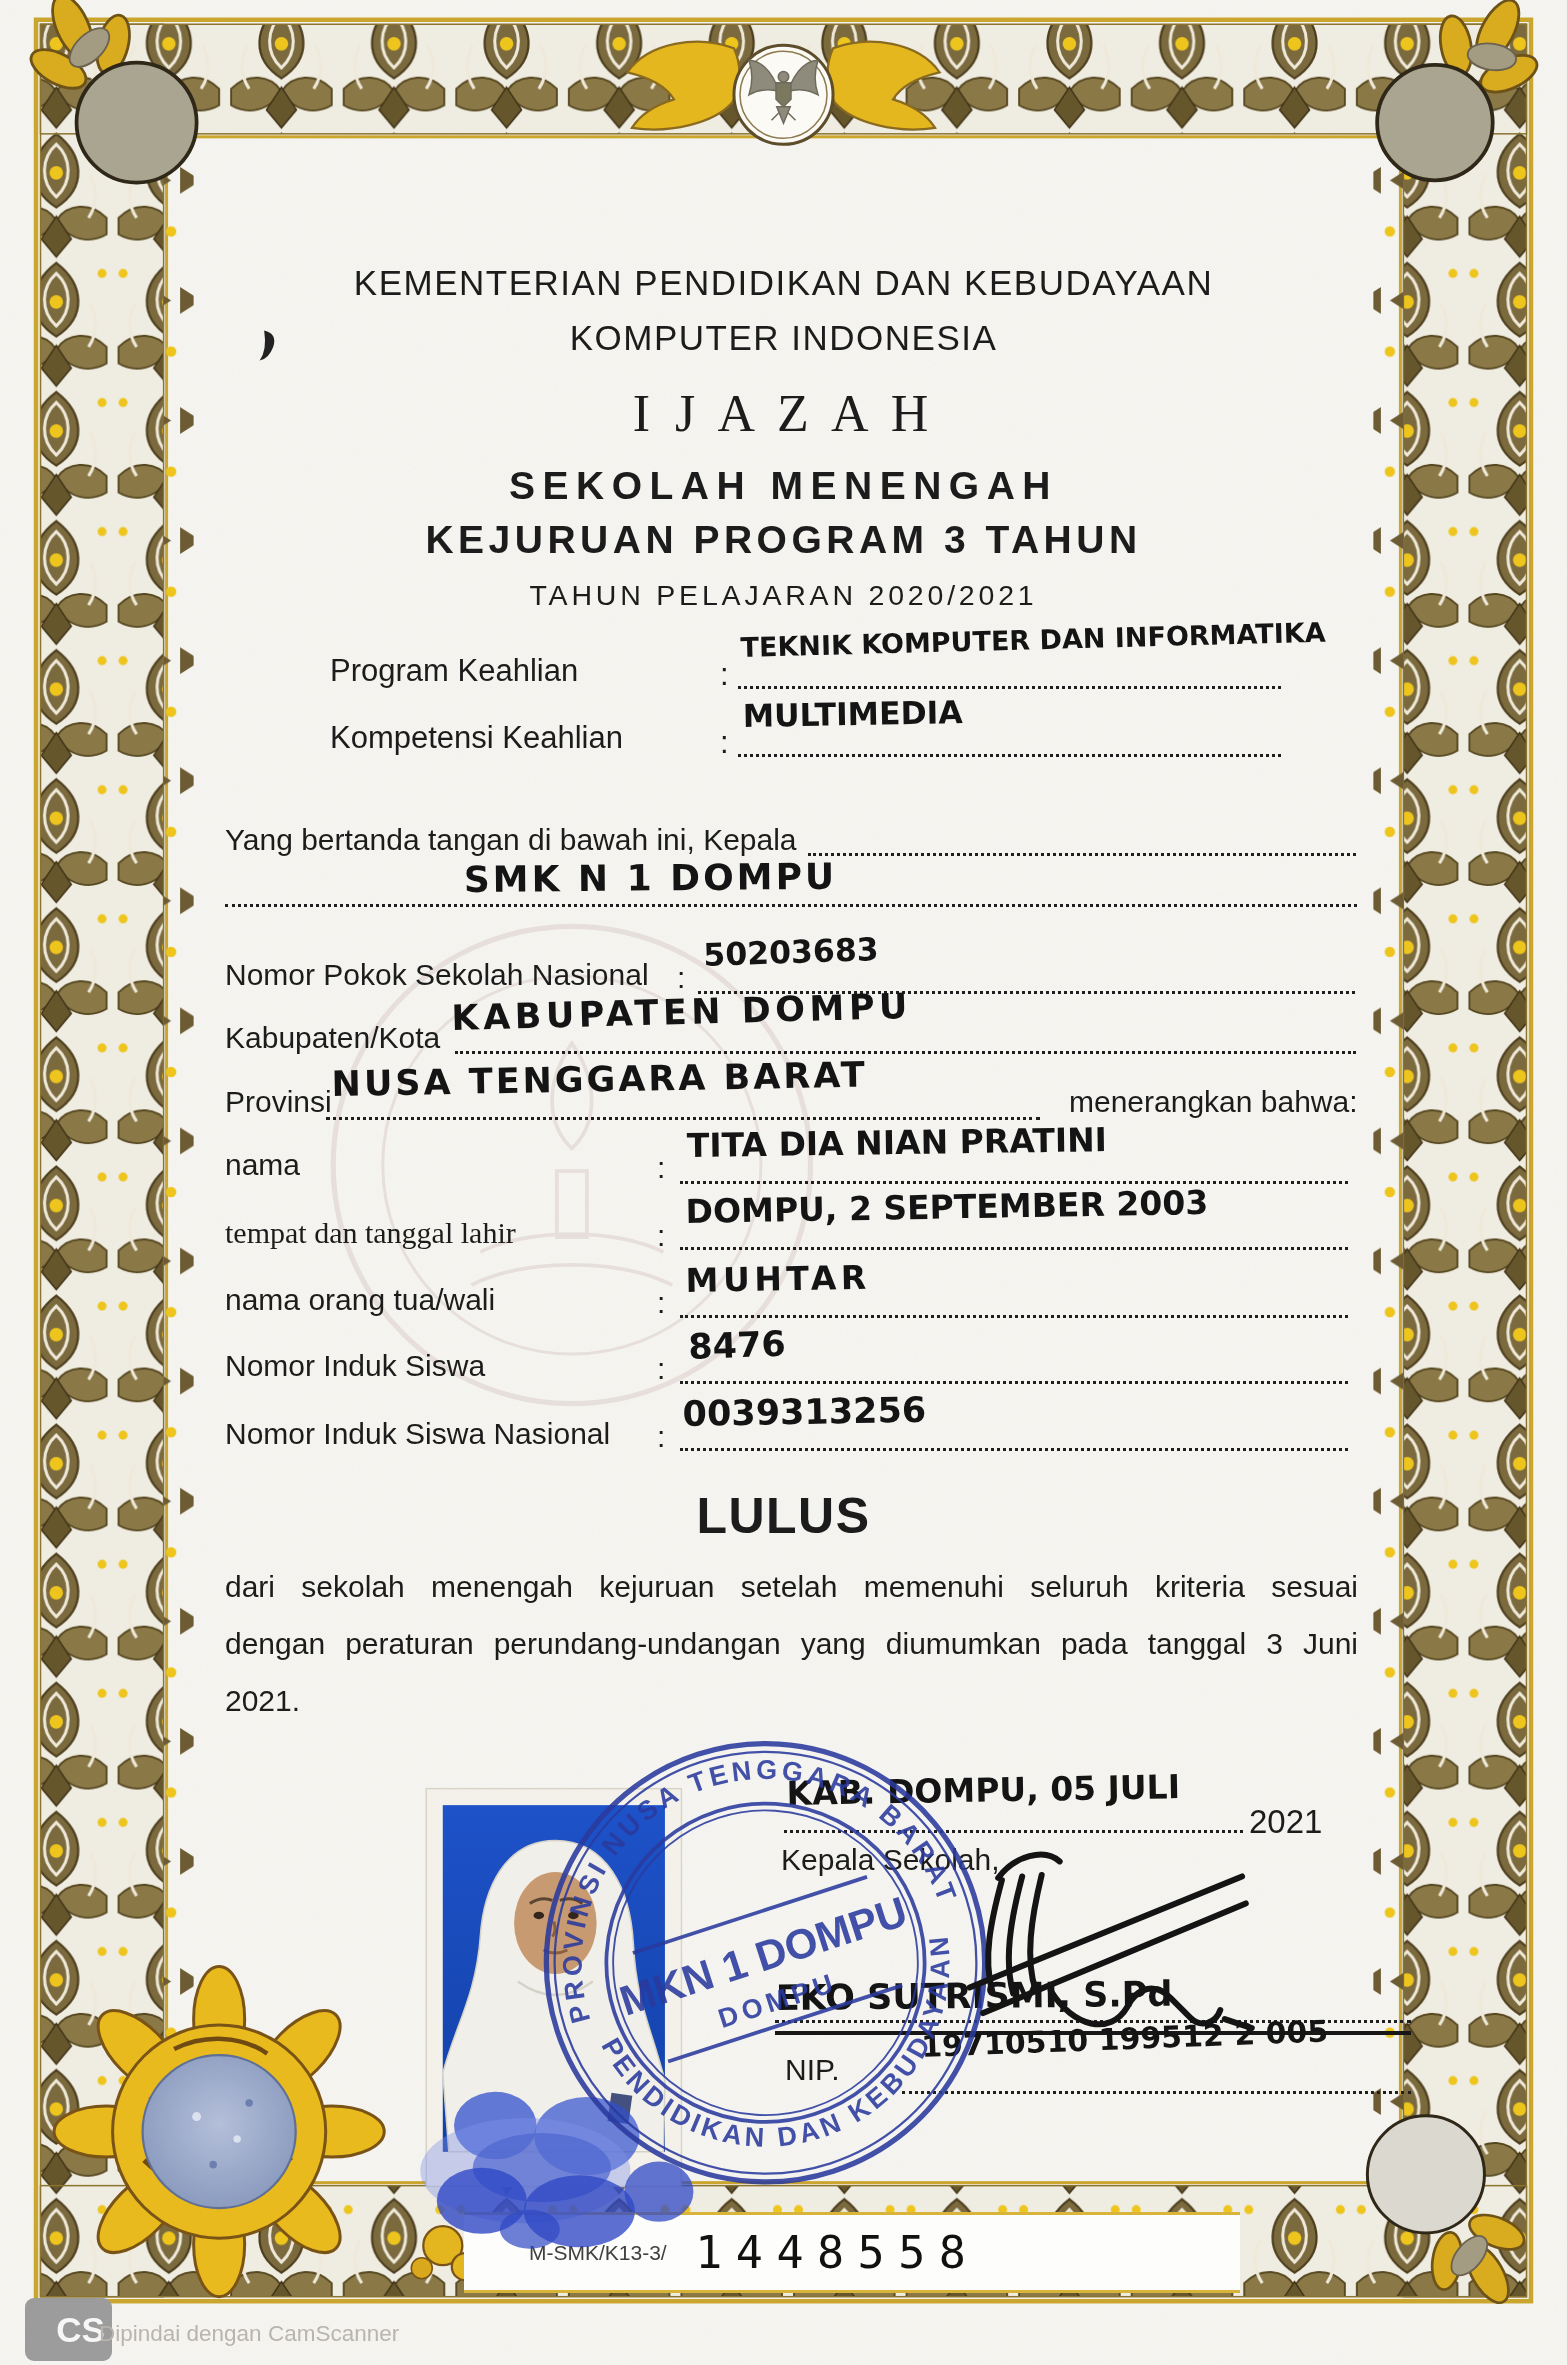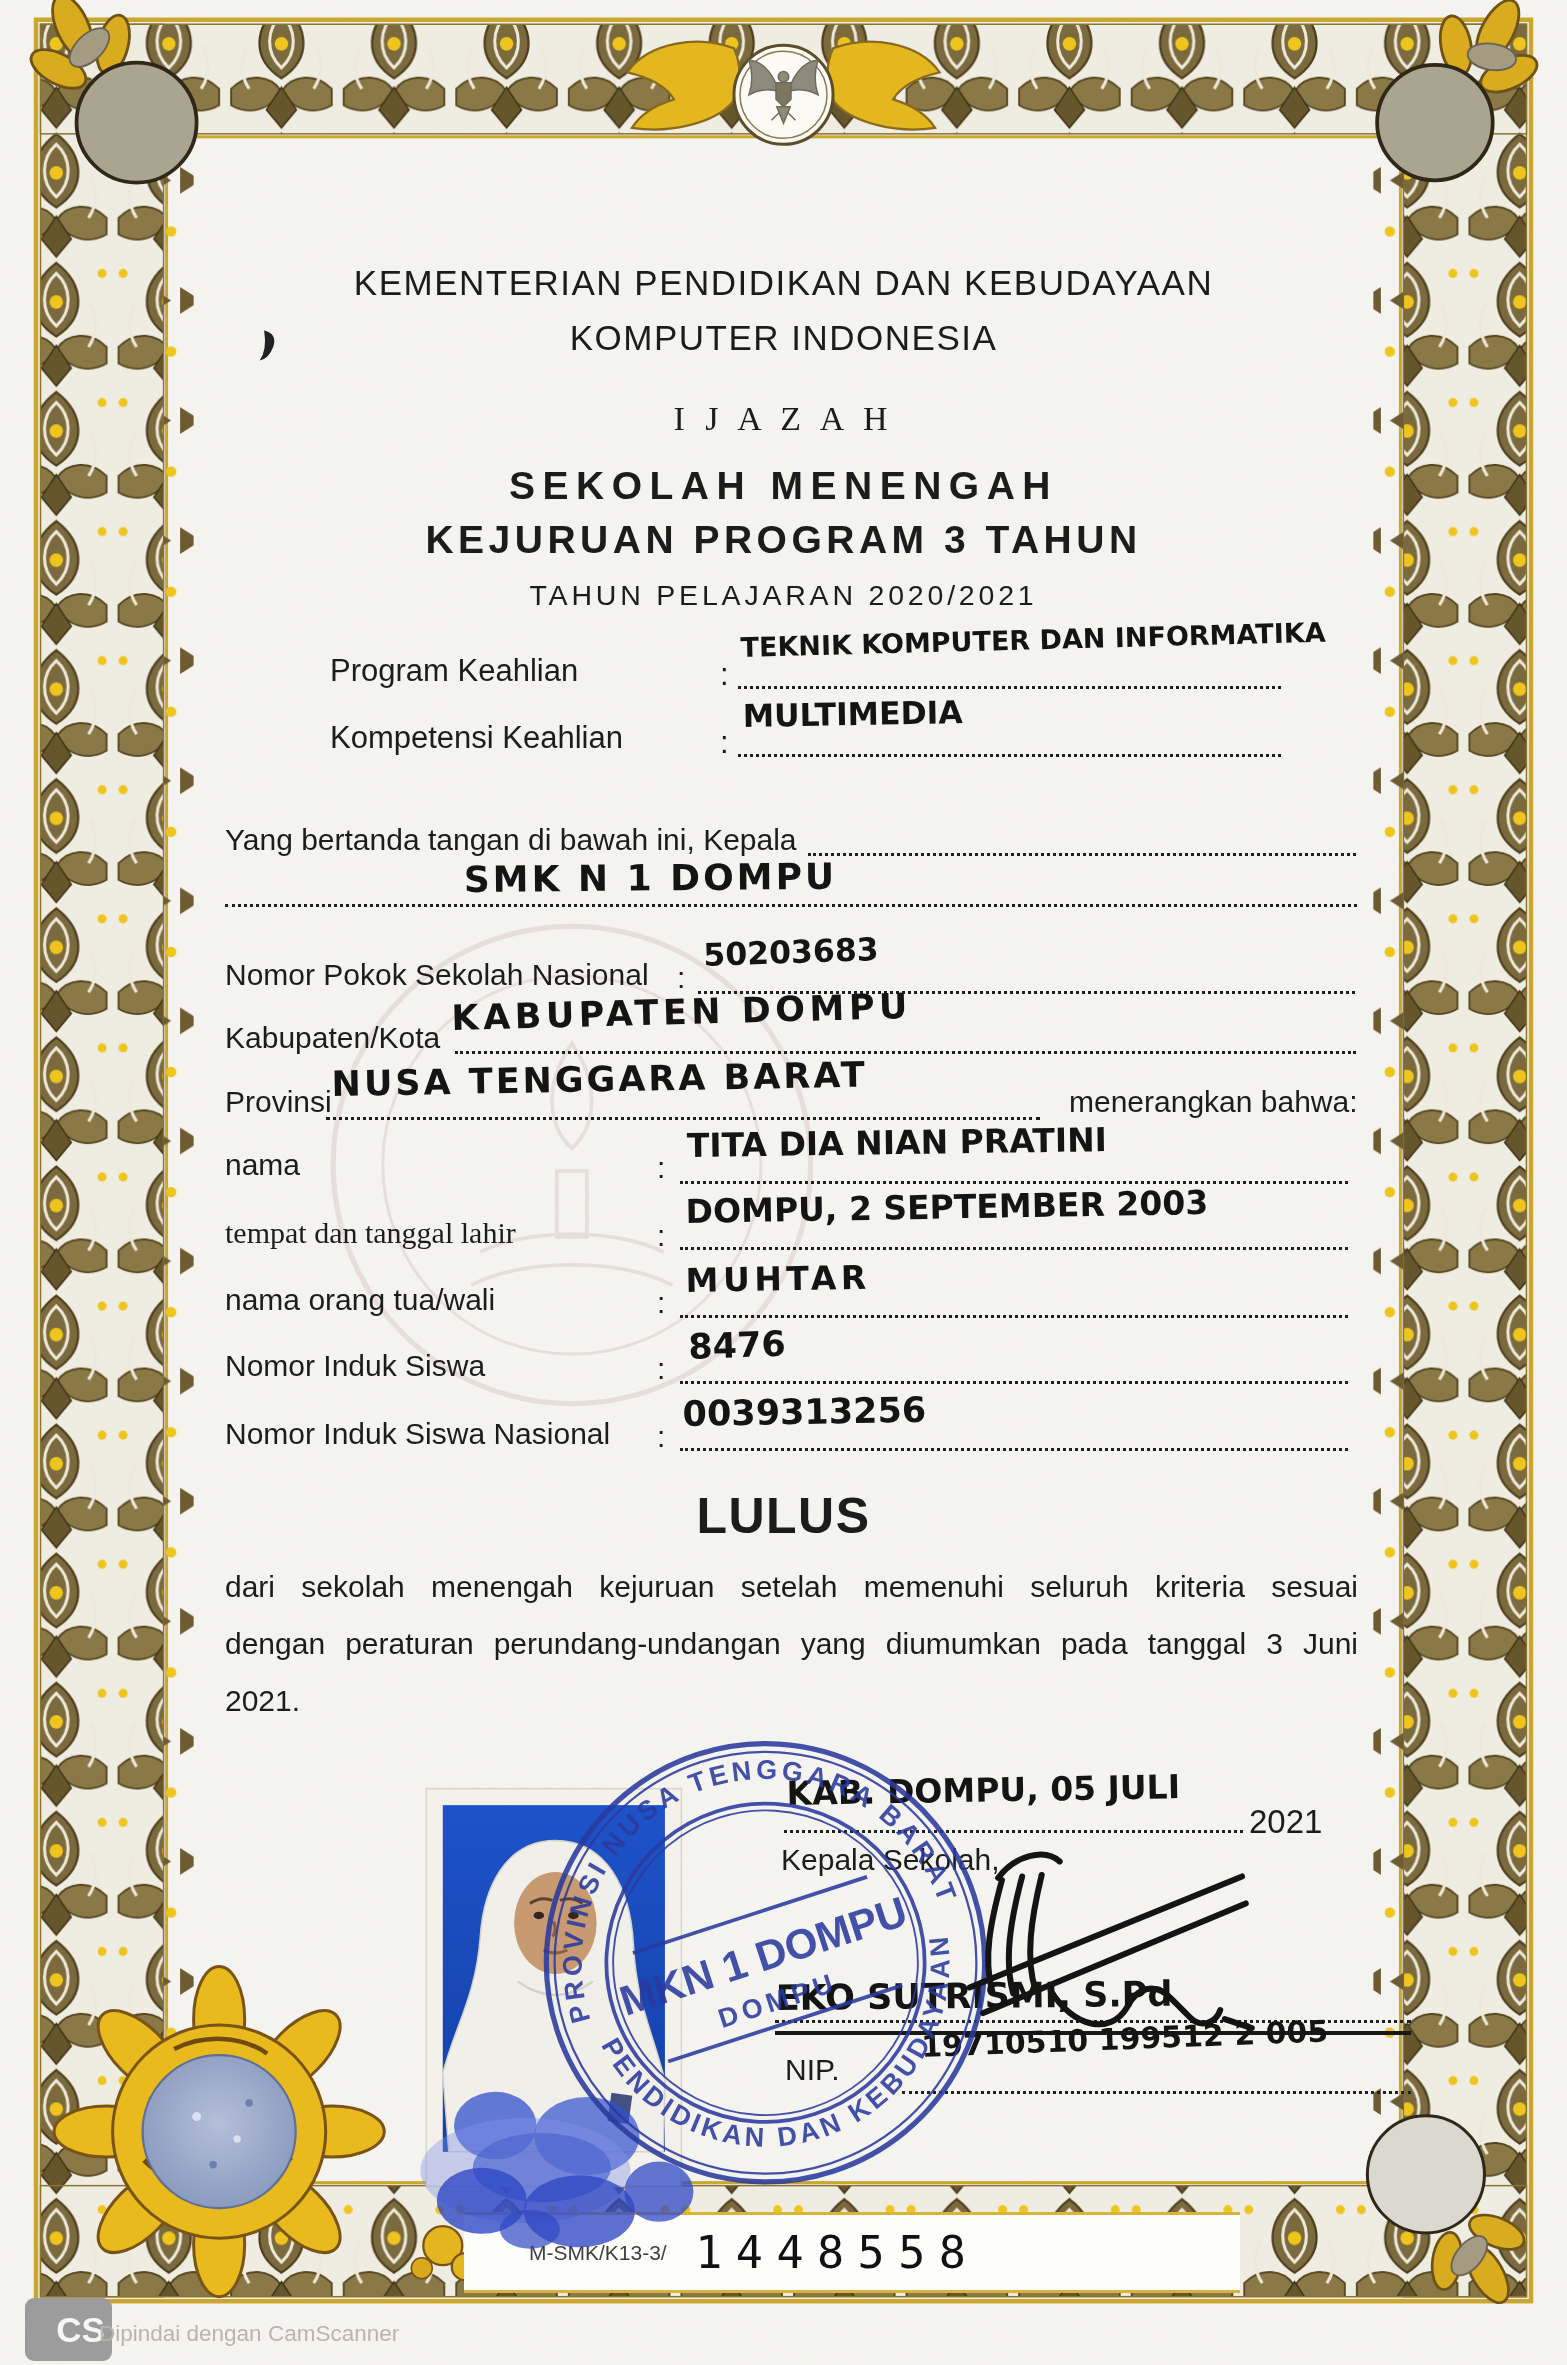--- a/index.html
+++ b/index.html
@@ -166,21 +166,21 @@
       <path d="M690,2640 q50,36 100,0" stroke="#d5d2c8" stroke-width="3" fill="none"></path>
       <rect x="812" y="2790" width="28" height="38" fill="#44507e" transform="rotate(8 826 2809)"></rect>
       <ellipse cx="660" cy="2832" rx="55" ry="45" fill="#3050cd" opacity="0.75"></ellipse>
       <ellipse cx="782" cy="2846" rx="70" ry="52" fill="#3050cd" opacity="0.7"></ellipse>
       <ellipse cx="722" cy="2888" rx="92" ry="46" fill="#2c46bd" opacity="0.7"></ellipse>
     </g>
   </svg>
 
   <div class="t c" style="left:183px;top:263px;width:1201px;font-size:35px;letter-spacing:1.5px;">KEMENTERIAN PENDIDIKAN DAN KEBUDAYAAN</div>
   <div class="t c" style="left:183px;top:318px;width:1201px;font-size:35px;letter-spacing:1.5px;">KOMPUTER INDONESIA</div>
-  <div class="t c serif" style="left:183px;top:400px;width:1201px;font-size:34px;letter-spacing:6px;">I J A Z A H</div>
+  <div class="t c serif" style="left:183px;top:384px;width:1201px;font-size:52px;letter-spacing:6px;">I J A Z A H</div>
   <div class="t c b" style="left:183px;top:464px;width:1201px;font-size:39px;letter-spacing:7.5px;">SEKOLAH MENENGAH</div>
   <div class="t c b" style="left:183px;top:518px;width:1201px;font-size:39px;letter-spacing:4.5px;">KEJURUAN PROGRAM 3 TAHUN</div>
   <div class="t c" style="left:183px;top:579px;width:1201px;font-size:28.5px;letter-spacing:3.8px;">TAHUN PELAJARAN 2020/2021</div>
 
   <div class="t" style="left:330px;top:653px;font-size:31px;">Program Keahlian</div>
   <div class="t" style="left:720px;top:657px;font-size:31px;">:</div>
   <div class="t hand" style="left:741px;top:632px;font-size:27px;transform:rotate(-1.5deg);">TEKNIK KOMPUTER DAN INFORMATIKA</div>
   <div class="dots" style="left:738px;top:686px;width:543px;"></div>
 
   <div class="t" style="left:330px;top:720px;font-size:31px;">Kompetensi Keahlian</div>

